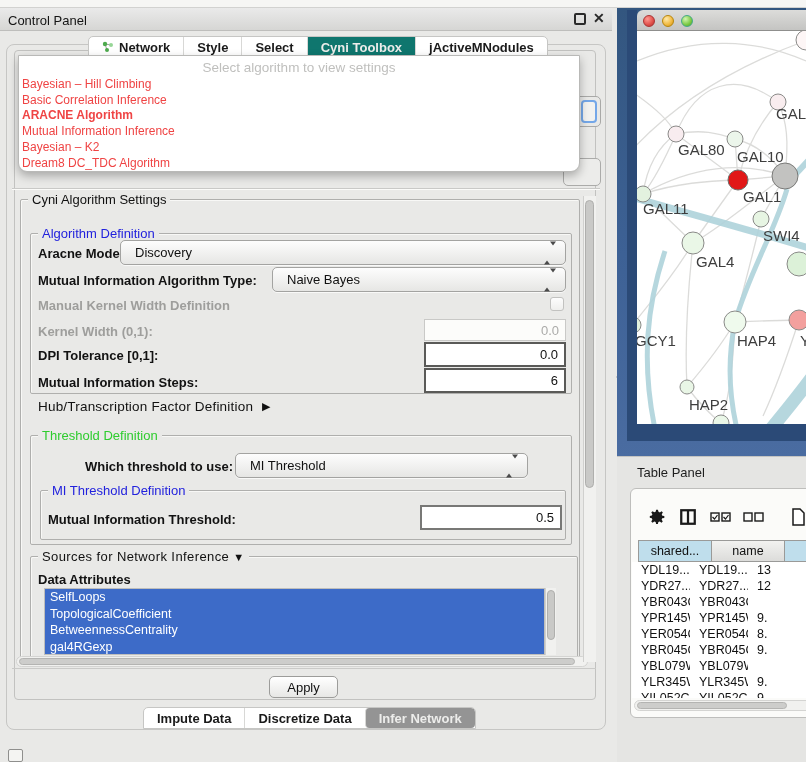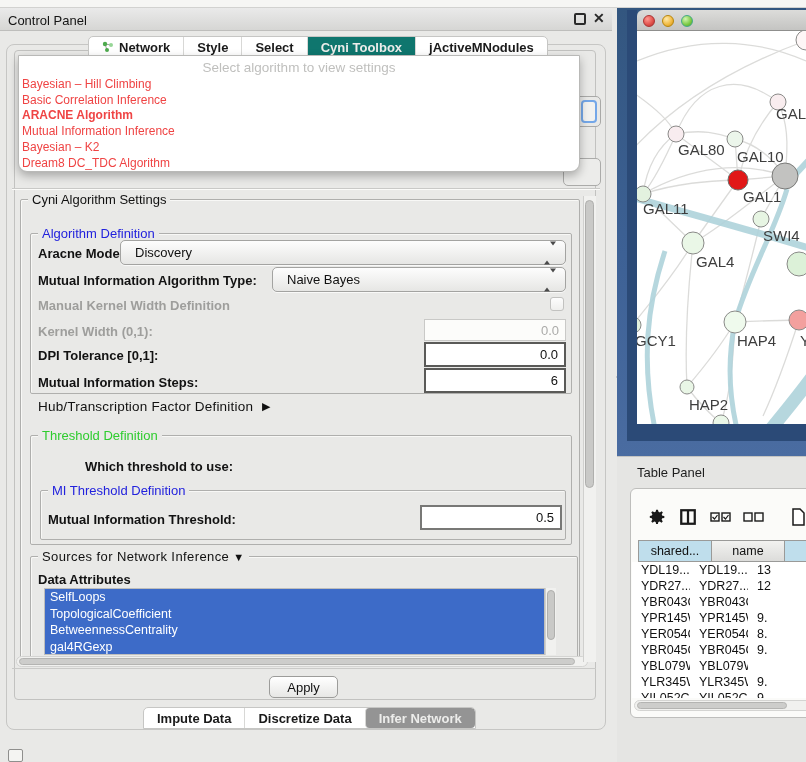--- a/index.html
+++ b/index.html
@@ -209,20 +209,24 @@
 
   <div class="abs hub-row" style="left:38px; top:399px;">
     <span>Hub/Transcription Factor Definition</span>
     <span class="tri">▶</span>
   </div>
 
   <div class="abs group" style="left:30px; top:435px; width:542px; height:110px;">
     <span class="gtitle green">Threshold Definition</span>
   </div>
   <div class="abs lbl" style="left:85px; top:459px;">Which threshold to use:</div>
+  <div class="abs combo" style="left:235px; top:453px; width:293px;">
+    <span>MI Threshold</span>
+    <span class="spin"><span class="u"></span><span class="d"></span></span>
+  </div>
 
   <div class="abs group" style="left:40px; top:490px; width:526px; height:50px;">
     <span class="gtitle blue">MI Threshold Definition</span>
   </div>
   <div class="abs lbl" style="left:48px; top:512px;">Mutual Information Threshold:</div>
   <div class="abs field mid" style="left:420px; top:505px; width:142px; height:25px;">
     <span>0.5</span>
   </div>
 
   <div class="abs group" style="left:30px; top:556px; width:548px; height:103px;">

